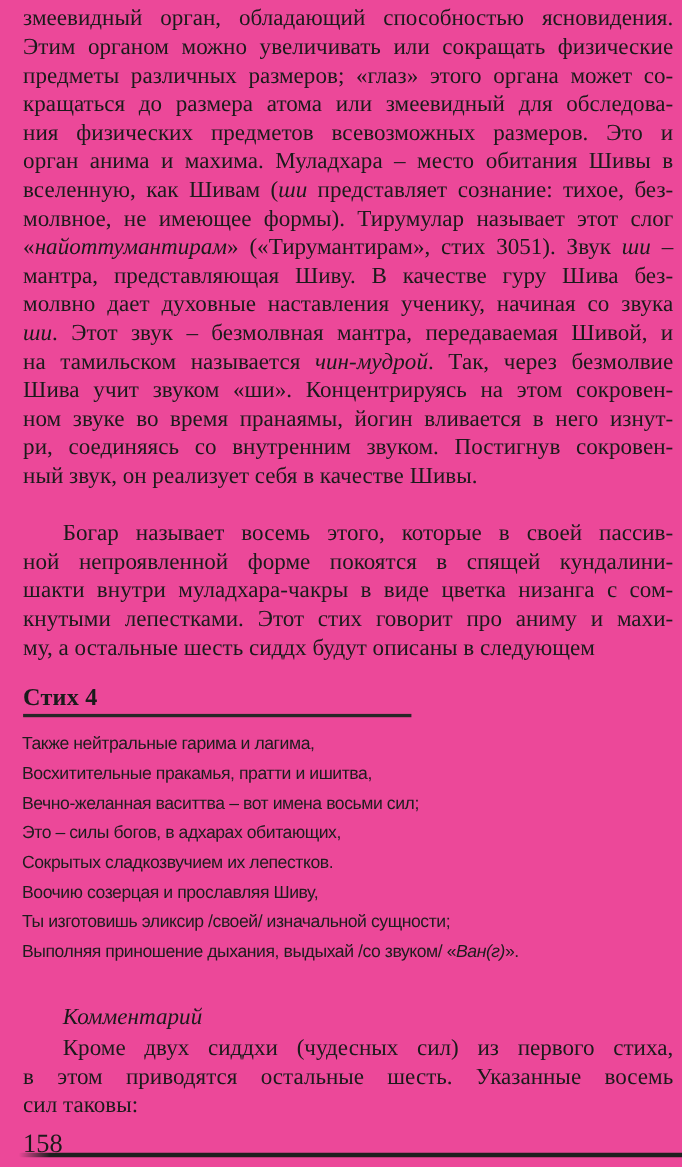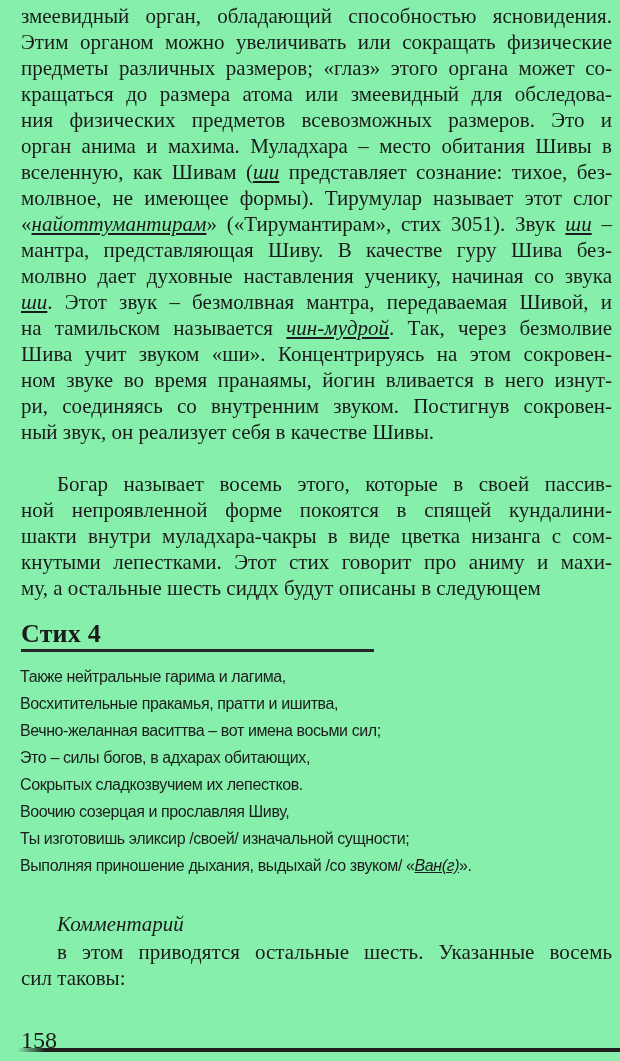--- a/index.html
+++ b/index.html
@@ -6,37 +6,37 @@
   body {
     width: 620px; height: 1061px;
     background: #fbfaf7;
     font-family: "Liberation Serif", serif;
     color: #1b1b1b;
     overflow: hidden;
   }
   .page {
     position: relative;
     width: 620px; height: 1061px;
-    background: #86efac;
+    background: #ec4899;
   }
   .textblock {
     position: absolute;
     left: 21px; width: 591px;
   }
   
   .jpara { font-size: 21px; line-height: 26px; }
   .jline { text-align: justify; text-align-last: justify; white-space: normal; }
   .jpara .jline:last-child { text-align-last: left; }
   #p2 .jline:first-child,
   #comm-para .jline:first-child { text-indent: 36px; }
 
   
   .heading {
     position: absolute; left: 21px; top: 621px;
-    font-size: 26px; font-weight: bold; line-height: 26px;
+    font-size: 22px; font-weight: bold; line-height: 26px;
     letter-spacing: 0.2px;
   }
   .heading-rule {
     position: absolute; left: 21px; top: 649px;
     width: 353px; height: 2.5px;
     background: #272727;
   }
 
   
   .verse {
@@ -60,21 +60,21 @@
     font-size: 24px; font-weight: normal; line-height: 28px;
   }
 
   
   .scan-bar {
     position: absolute; left: 17px; right: 0; top: 1048px; height: 4px;
     background: linear-gradient(to right, rgba(26,26,26,0), #1f1f1f 28px);
     border-radius: 2px 0 0 2px;
   }
 
-  i { font-style: italic; text-decoration: underline; }
+  i { font-style: italic; }
 </style>
 </head>
 <body>
 
 <div class="page">
 
   <div id="p1" class="textblock jpara" style="top:3px">
       <div class="jline">змеевидный орган, обладающий способностью ясновидения.</div>
       <div class="jline">Этим органом можно увеличивать или сокращать физические</div>
       <div class="jline">предметы различных размеров; «глаз» этого органа может со-</div>
@@ -112,20 +112,21 @@
       <div class="vline">Это – силы богов, в адхарах обитающих,</div>
       <div class="vline">Сокрытых сладкозвучием их лепестков.</div>
       <div class="vline">Воочию созерцая и прославляя Шиву,</div>
       <div class="vline">Ты изготовишь эликсир /своей/ изначальной сущности;</div>
       <div class="vline">Выполняя приношение дыхания, выдыхай /со звуком/ «<i>Ван(г)</i>».</div>
     </div>
 
   <div class="comm-label">Комментарий</div>
 
   <div id="comm-para" class="textblock jpara">
+      <div class="jline">Кроме двух сиддхи (чудесных сил) из первого стиха,</div>
       <div class="jline">в этом приводятся остальные шесть. Указанные восемь</div>
       <div class="jline">сил таковы:</div>
     </div>
 
   <div class="page-number">158</div>
 
   <div class="scan-bar"></div>
 
 </div>
 

